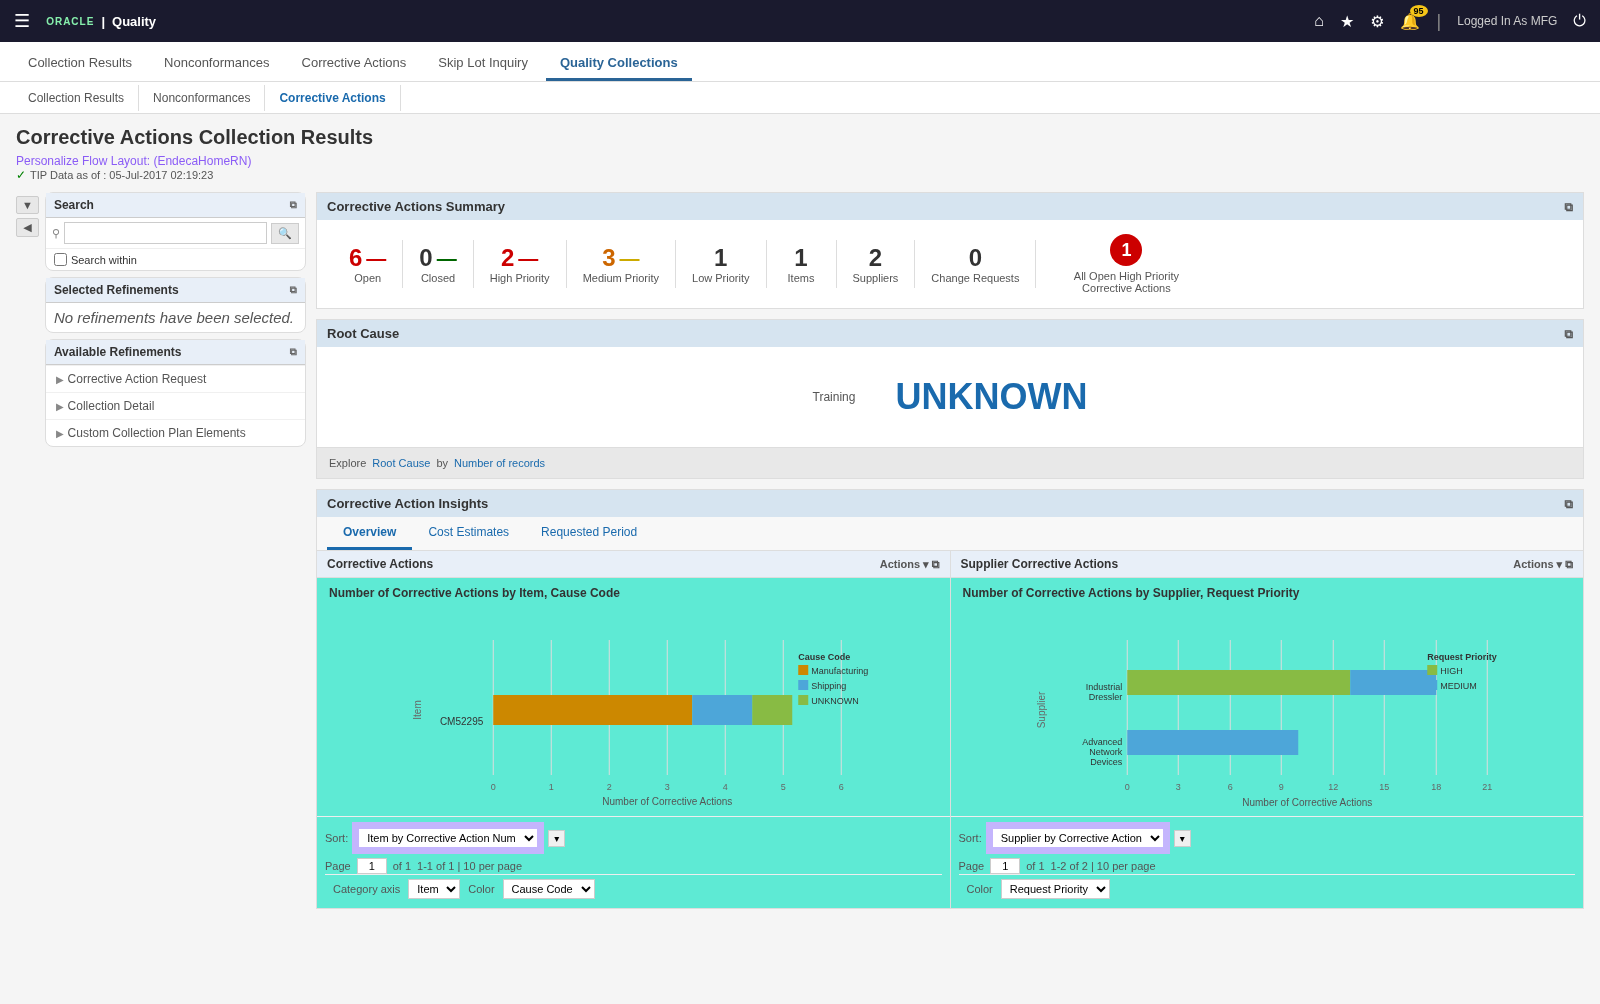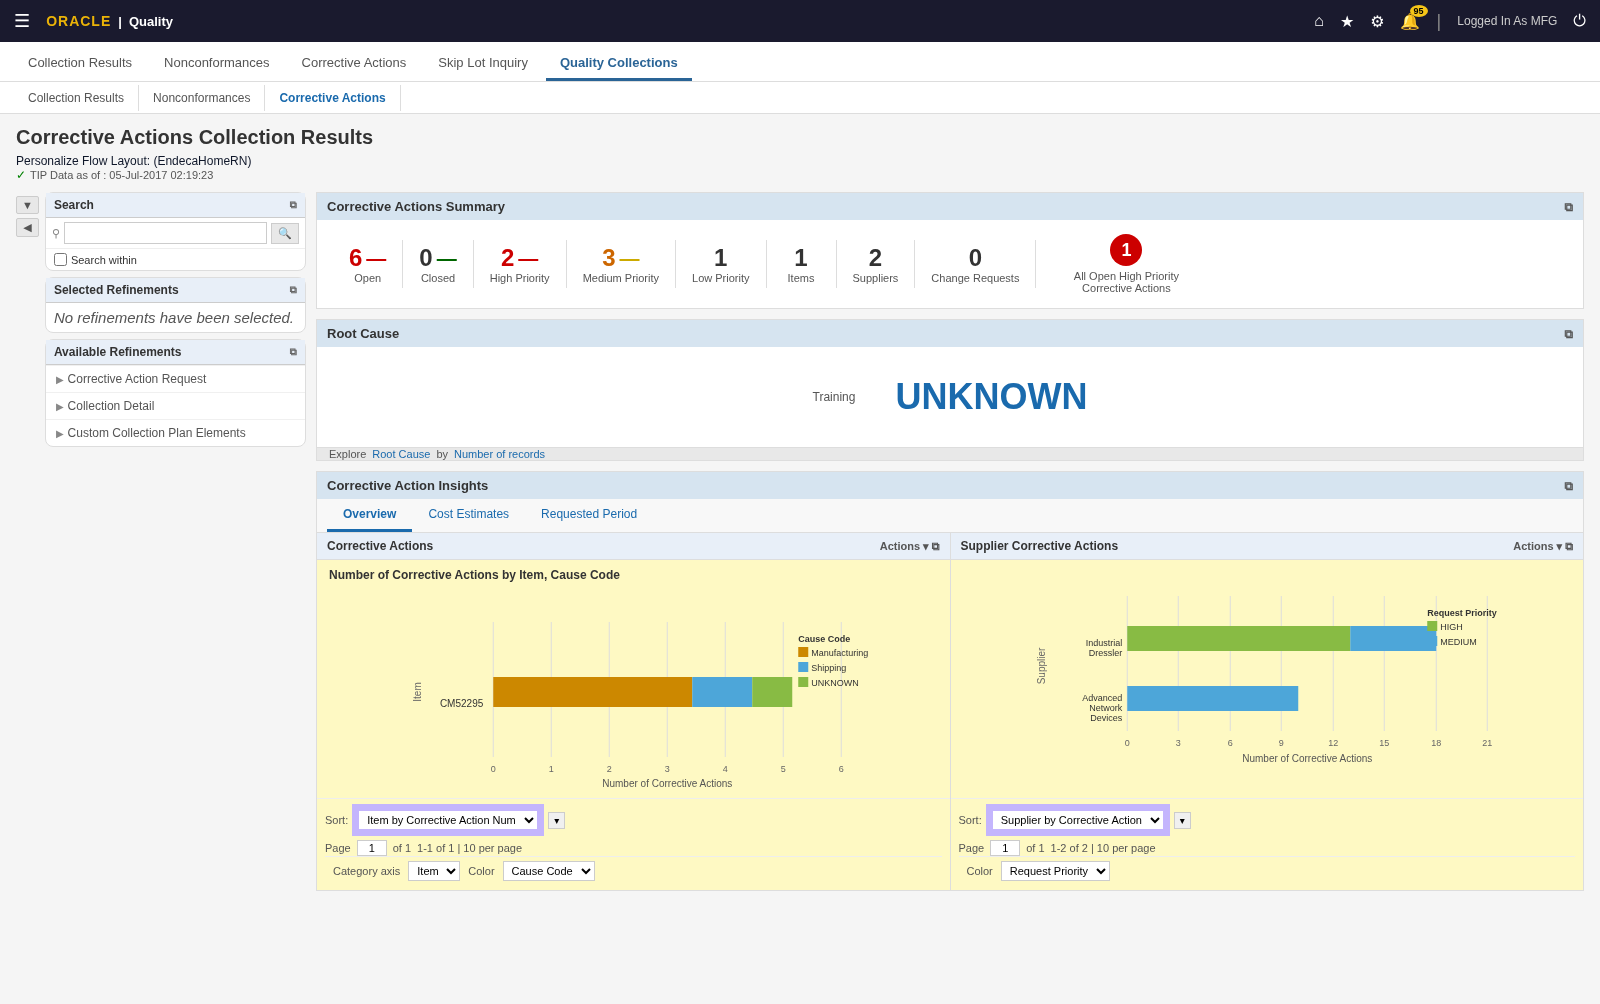--- a/index.html
+++ b/index.html
@@ -9,21 +9,21 @@
     .top-nav {
       background: #1a1a2e;
       height: 42px;
       display: flex;
       align-items: center;
       padding: 0 14px;
       gap: 10px;
     }
     .top-nav .hamburger { color: #fff; font-size: 18px; cursor: pointer; margin-right: 6px; }
     .oracle-logo { color: #fff; font-size: 14px; font-weight: bold; display: flex; align-items: center; gap: 4px; }
-    .oracle-logo .oracle-text { color: #eab308; font-weight: 700; font-size: 14px; letter-spacing: 1px; }
+    .oracle-logo .oracle-text { color: #86efac; font-weight: 700; font-size: 10px; letter-spacing: 1px; }
     .oracle-logo .quality-text { color: #fff; font-size: 13px; font-weight: 700; }
     .top-nav-right { margin-left: auto; display: flex; align-items: center; gap: 16px; }
     .nav-icon { color: #fff; font-size: 16px; cursor: pointer; position: relative; }
     .badge { background: #f5c518; color: #000; border-radius: 50%; font-size: 9px; font-weight: bold; padding: 1px 4px; position: absolute; top: -7px; right: -7px; min-width: 16px; }
     .nav-divider { color: #888; font-size: 18px; }
     .logged-in { color: #ccc; font-size: 12px; }
 
     
     .tab-bar {
       background: #fff;
@@ -73,21 +73,21 @@
       min-height: calc(1004px - 114px);
     }
 
     
     .page-title {
       font-size: 20px;
       font-weight: bold;
       color: #333;
       margin-bottom: 4px;
     }
-    .personalize-link { color: #0f172a; font-size: 12px; cursor: pointer; text-decoration: none; margin-top: 40px; }
+    .personalize-link { color: #8b5cf6; font-size: 12px; cursor: pointer; text-decoration: none; margin-top: 40px; }
     .tip-text { font-size: 11px; color: #555; display: flex; align-items: center; gap: 4px; margin-bottom: 10px; }
     .tip-icon { color: green; font-size: 12px; }
 
     
     .main-layout {
       display: flex;
       gap: 10px;
       align-items: flex-start;
     }
 
@@ -252,32 +252,32 @@
       display: flex;
       align-items: center;
       justify-content: center;
       gap: 40px;
       min-height: 100px;
     }
     .training-label { color: #555; font-size: 12px; }
     .unknown-text { color: #1a6aad; font-size: 36px; font-weight: bold; }
     .explore-bar {
       background: #e8e8e8;
-      padding: 0 12px;
+      padding: 9px 12px;
       font-size: 11px;
       color: #555;
       display: flex;
       gap: 6px;
       border-top: 1px solid #ddd;
     }
     .explore-link { color: #1a6aad; cursor: pointer; }
 
     
     .insights-section {
-      background: #fef9c3;
+      background: #5eead4;
       border: 1px solid #ddd;
     }
     .insights-tabs {
       display: flex;
       padding: 0 10px;
       border-bottom: 1px solid #ddd;
       background: #f8f8f8;
     }
     .insight-tab {
       padding: 8px 16px;
@@ -701,20 +701,21 @@
 
           <div class="chart-panel">
             <div class="chart-panel-header">
               <span>Supplier Corrective Actions</span>
               <div class="chart-actions">
                 <span>Actions</span>
                 <span class="chart-actions-btn">▾</span>
                 <span class="chart-actions-btn">⧉</span>
               </div>
             </div>
+            <div class="chart-title">Number of Corrective Actions by Supplier, Request Priority</div>
             <div class="chart-container">
               <svg width="100%" height="200" viewBox="0 0 480 200">
 
                 <text x="18" y="100" font-size="10" fill="#666" text-anchor="middle" transform="rotate(-90, 18, 100)">Supplier</text>
 
                 <text x="95" y="80" font-size="9" fill="#333" text-anchor="end">Industrial</text>
                 <text x="95" y="90" font-size="9" fill="#333" text-anchor="end">Dressler</text>
                 <text x="95" y="135" font-size="9" fill="#333" text-anchor="end">Advanced</text>
                 <text x="95" y="145" font-size="9" fill="#333" text-anchor="end">Network</text>
                 <text x="95" y="155" font-size="9" fill="#333" text-anchor="end">Devices</text>

